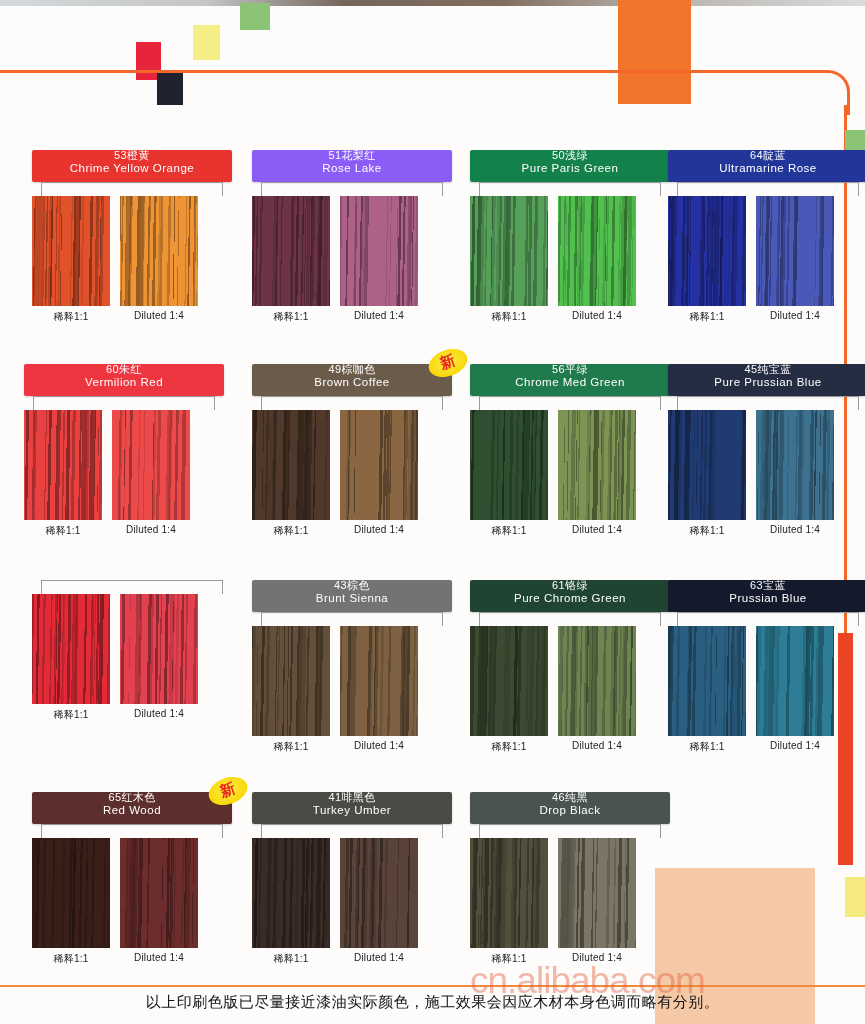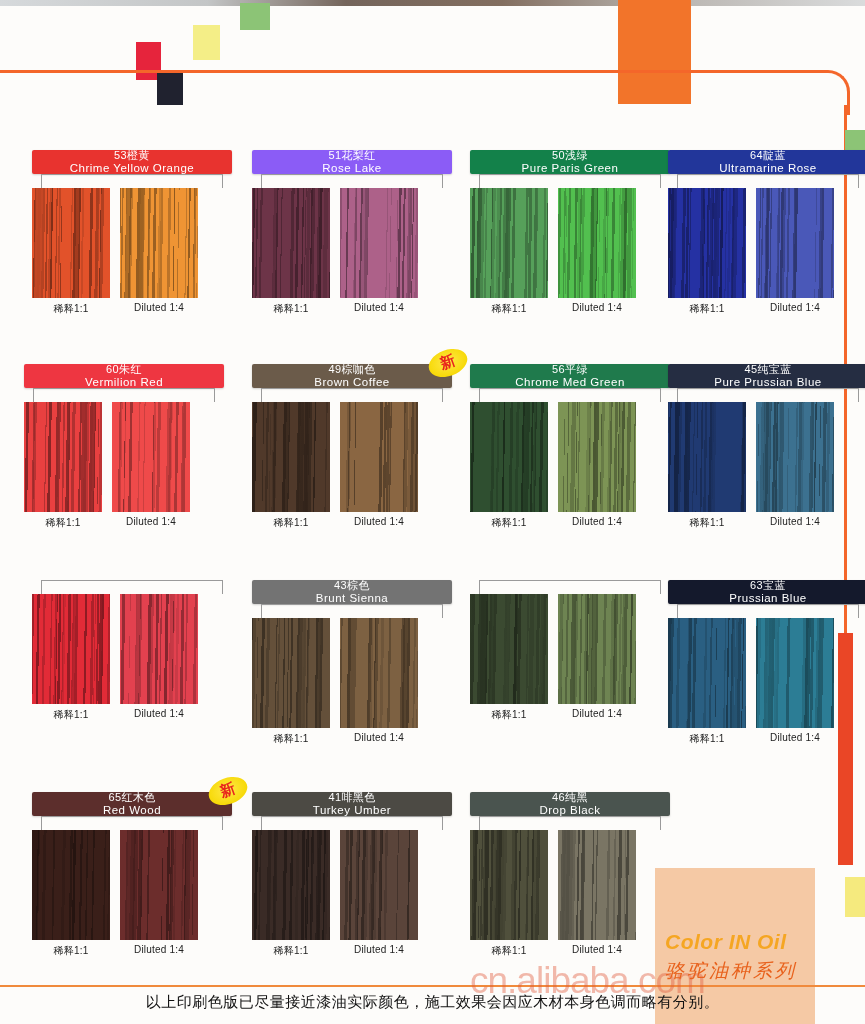--- a/index.html
+++ b/index.html
@@ -28,22 +28,22 @@
   .vline{position:absolute;left:844px;top:105px;width:3px;height:545px;background:#f4662a;}
   .deco-green-right{left:845px;top:130px;width:20px;height:32px;background:#8cc476;}
   .deco-red-right{left:838px;top:633px;width:15px;height:232px;background:#ea4626;}
   .deco-peach{left:655px;top:868px;width:160px;height:156px;background:#f5c9a5;}
   .deco-yellow-right{left:845px;top:877px;width:20px;height:40px;background:#f5ea7e;}
   .botline{position:absolute;left:0px;top:985px;width:865px;height:2px;background:#f08a3c;}
 
   
   .grid{position:absolute;left:0;top:0;width:865px;height:1024px;}
   .card{position:absolute;width:200px;}
-  .nameplate{position:relative;height:24px;border-radius:2px;
-    display:flex;flex-direction:column;align-items:center;justify-content:center;
+  .nameplate{position:relative;height:32px;border-radius:2px;
+    display:flex;flex-direction:column;align-items:center;justify-content:flex-start;
     color:#ffffff;line-height:1.05;box-shadow:0 1px 2px rgba(0,0,0,.18);}
   .np-cn{font-size:11px;letter-spacing:.4px;}
   .np-en{font-size:11.5px;letter-spacing:.5px;}
   .brackets{position:relative;height:14px;}
   .brackets .bl,.brackets .br{position:absolute;top:0;width:1px;height:14px;background:#9a9a9a;}
   .brackets .bt{position:absolute;top:0;height:1px;background:#9a9a9a;}
   .bl{left:9px;} .br{right:9px;}
   .swatches{display:flex;gap:10px;}
   .sw{width:78px;height:110px;position:relative;overflow:hidden;}
   .sw .grain{position:absolute;inset:0;}
@@ -317,20 +317,25 @@
       <div class="sw" style="background:#7d6142">
         <div class="grain" style="background-image:linear-gradient(91deg, rgba(0,0,0,0.00) 0.0%,rgba(0,0,0,0.00) 1.3%,rgba(0,0,0,0.25) 1.3%,rgba(0,0,0,0.25) 3.3%,rgba(0,0,0,0.00) 3.3%,rgba(0,0,0,0.00) 4.4%,rgba(0,0,0,0.00) 4.4%,rgba(0,0,0,0.00) 7.8%,rgba(0,0,0,0.00) 7.8%,rgba(0,0,0,0.00) 10.6%,rgba(0,0,0,0.39) 10.6%,rgba(0,0,0,0.39) 14.3%,rgba(0,0,0,0.22) 14.3%,rgba(0,0,0,0.22) 17.8%,rgba(0,0,0,0.22) 17.8%,rgba(0,0,0,0.22) 20.9%,rgba(0,0,0,0.00) 20.9%,rgba(0,0,0,0.00) 24.5%,rgba(0,0,0,0.00) 24.5%,rgba(0,0,0,0.00) 26.0%,rgba(0,0,0,0.00) 26.0%,rgba(0,0,0,0.00) 28.1%,rgba(0,0,0,0.00) 28.1%,rgba(0,0,0,0.00) 31.9%,rgba(0,0,0,0.00) 31.9%,rgba(0,0,0,0.00) 34.6%,rgba(0,0,0,0.00) 34.6%,rgba(0,0,0,0.00) 36.2%,rgba(0,0,0,0.36) 36.2%,rgba(0,0,0,0.36) 37.9%,rgba(0,0,0,0.33) 37.9%,rgba(0,0,0,0.33) 40.0%,rgba(0,0,0,0.11) 40.0%,rgba(0,0,0,0.11) 41.8%,rgba(0,0,0,0.00) 41.8%,rgba(0,0,0,0.00) 44.1%,rgba(0,0,0,0.41) 44.1%,rgba(0,0,0,0.41) 45.4%,rgba(0,0,0,0.25) 45.4%,rgba(0,0,0,0.25) 48.3%,rgba(0,0,0,0.00) 48.3%,rgba(0,0,0,0.00) 51.7%,rgba(0,0,0,0.12) 51.7%,rgba(0,0,0,0.12) 55.3%,rgba(0,0,0,0.00) 55.3%,rgba(0,0,0,0.00) 58.5%,rgba(0,0,0,0.00) 58.5%,rgba(0,0,0,0.00) 61.4%,rgba(0,0,0,0.23) 61.4%,rgba(0,0,0,0.23) 64.2%,rgba(0,0,0,0.00) 64.2%,rgba(0,0,0,0.00) 67.3%,rgba(0,0,0,0.00) 67.3%,rgba(0,0,0,0.00) 70.9%,rgba(0,0,0,0.00) 70.9%,rgba(0,0,0,0.00) 74.2%,rgba(0,0,0,0.00) 74.2%,rgba(0,0,0,0.00) 77.2%,rgba(0,0,0,0.28) 77.2%,rgba(0,0,0,0.28) 79.6%,rgba(0,0,0,0.42) 79.6%,rgba(0,0,0,0.42) 81.9%,rgba(0,0,0,0.30) 81.9%,rgba(0,0,0,0.30) 85.0%,rgba(0,0,0,0.40) 85.0%,rgba(0,0,0,0.40) 88.0%,rgba(0,0,0,0.00) 88.0%,rgba(0,0,0,0.00) 91.3%,rgba(0,0,0,0.00) 91.3%,rgba(0,0,0,0.00) 92.9%,rgba(0,0,0,0.15) 92.9%,rgba(0,0,0,0.15) 95.1%,rgba(0,0,0,0.00) 95.1%,rgba(0,0,0,0.00) 97.7%,rgba(0,0,0,0.14) 97.7%,rgba(0,0,0,0.14) 98.7%,rgba(0,0,0,0.00) 98.7%,rgba(0,0,0,0.00) 102.4%)"></div>
       </div>
     </div>
     <div class="caps">
       <div class="cap">稀释1:1</div>
       <div class="cap">Diluted 1:4</div>
     </div>
       </div>
       <div class="card" style="left: 470px; top: 580px;">
+    <div class="nameplate" style="background:#1f4434">
+      <div class="np-cn">61铬绿</div>
+      <div class="np-en">Pure Chrome Green</div>
+
+    </div>
     <div class="brackets">
       <div class="bt" style="left:9px;right:9px;"></div>
       <div class="bl"></div>
           <div class="br"></div>
     </div>
     <div class="swatches">
       <div class="sw" style="background:#3b4a31">
         <div class="grain" style="background-image:linear-gradient(91deg, rgba(0,0,0,0.24) 0.0%,rgba(0,0,0,0.24) 2.7%,rgba(0,0,0,0.28) 2.7%,rgba(0,0,0,0.28) 6.3%,rgba(0,0,0,0.00) 6.3%,rgba(0,0,0,0.00) 7.3%,rgba(0,0,0,0.00) 7.3%,rgba(0,0,0,0.00) 10.5%,rgba(0,0,0,0.00) 10.5%,rgba(0,0,0,0.00) 11.3%,rgba(0,0,0,0.25) 11.3%,rgba(0,0,0,0.25) 14.2%,rgba(0,0,0,0.31) 14.2%,rgba(0,0,0,0.31) 17.8%,rgba(0,0,0,0.30) 17.8%,rgba(0,0,0,0.30) 20.8%,rgba(0,0,0,0.37) 20.8%,rgba(0,0,0,0.37) 22.8%,rgba(0,0,0,0.00) 22.8%,rgba(0,0,0,0.00) 25.0%,rgba(0,0,0,0.24) 25.0%,rgba(0,0,0,0.24) 27.7%,rgba(0,0,0,0.17) 27.7%,rgba(0,0,0,0.17) 30.1%,rgba(0,0,0,0.24) 30.1%,rgba(0,0,0,0.24) 33.6%,rgba(0,0,0,0.00) 33.6%,rgba(0,0,0,0.00) 34.7%,rgba(0,0,0,0.00) 34.7%,rgba(0,0,0,0.00) 36.8%,rgba(0,0,0,0.00) 36.8%,rgba(0,0,0,0.00) 40.1%,rgba(0,0,0,0.00) 40.1%,rgba(0,0,0,0.00) 43.9%,rgba(0,0,0,0.13) 43.9%,rgba(0,0,0,0.13) 46.7%,rgba(0,0,0,0.11) 46.7%,rgba(0,0,0,0.11) 49.6%,rgba(0,0,0,0.13) 49.6%,rgba(0,0,0,0.13) 50.9%,rgba(0,0,0,0.00) 50.9%,rgba(0,0,0,0.00) 53.7%,rgba(0,0,0,0.00) 53.7%,rgba(0,0,0,0.00) 56.4%,rgba(0,0,0,0.42) 56.4%,rgba(0,0,0,0.42) 59.4%,rgba(0,0,0,0.32) 59.4%,rgba(0,0,0,0.32) 60.3%,rgba(0,0,0,0.00) 60.3%,rgba(0,0,0,0.00) 61.0%,rgba(0,0,0,0.28) 61.0%,rgba(0,0,0,0.28) 64.6%,rgba(0,0,0,0.00) 64.6%,rgba(0,0,0,0.00) 65.8%,rgba(0,0,0,0.00) 65.8%,rgba(0,0,0,0.00) 66.5%,rgba(0,0,0,0.00) 66.5%,rgba(0,0,0,0.00) 70.2%,rgba(0,0,0,0.00) 70.2%,rgba(0,0,0,0.00) 72.0%,rgba(0,0,0,0.13) 72.0%,rgba(0,0,0,0.13) 74.0%,rgba(0,0,0,0.00) 74.0%,rgba(0,0,0,0.00) 75.2%,rgba(0,0,0,0.12) 75.2%,rgba(0,0,0,0.12) 77.8%,rgba(0,0,0,0.12) 77.8%,rgba(0,0,0,0.12) 80.8%,rgba(0,0,0,0.00) 80.8%,rgba(0,0,0,0.00) 84.0%,rgba(0,0,0,0.18) 84.0%,rgba(0,0,0,0.18) 87.7%,rgba(0,0,0,0.00) 87.7%,rgba(0,0,0,0.00) 89.0%,rgba(0,0,0,0.11) 89.0%,rgba(0,0,0,0.11) 91.4%,rgba(0,0,0,0.14) 91.4%,rgba(0,0,0,0.14) 92.9%,rgba(0,0,0,0.20) 92.9%,rgba(0,0,0,0.20) 95.8%,rgba(0,0,0,0.00) 95.8%,rgba(0,0,0,0.00) 97.6%,rgba(0,0,0,0.00) 97.6%,rgba(0,0,0,0.00) 101.2%)"></div>
       </div>
       <div class="sw" style="background:#6e8452">
@@ -435,19 +440,15 @@
     </div>
     <div class="caps">
       <div class="cap">稀释1:1</div>
       <div class="cap">Diluted 1:4</div>
     </div>
       </div>
     </div>
 
   <div class="watermark">cn.alibaba.com</div>
 
-  <div class="brand">
-    <div class="brand-en">Color IN Oil</div>
-    <div class="brand-cn">骆驼油种系列</div>
-  </div>
 
   <div class="footer">以上印刷色版已尽量接近漆油实际颜色，施工效果会因应木材本身色调而略有分别。</div>
 </div>
 
 </body></html>

